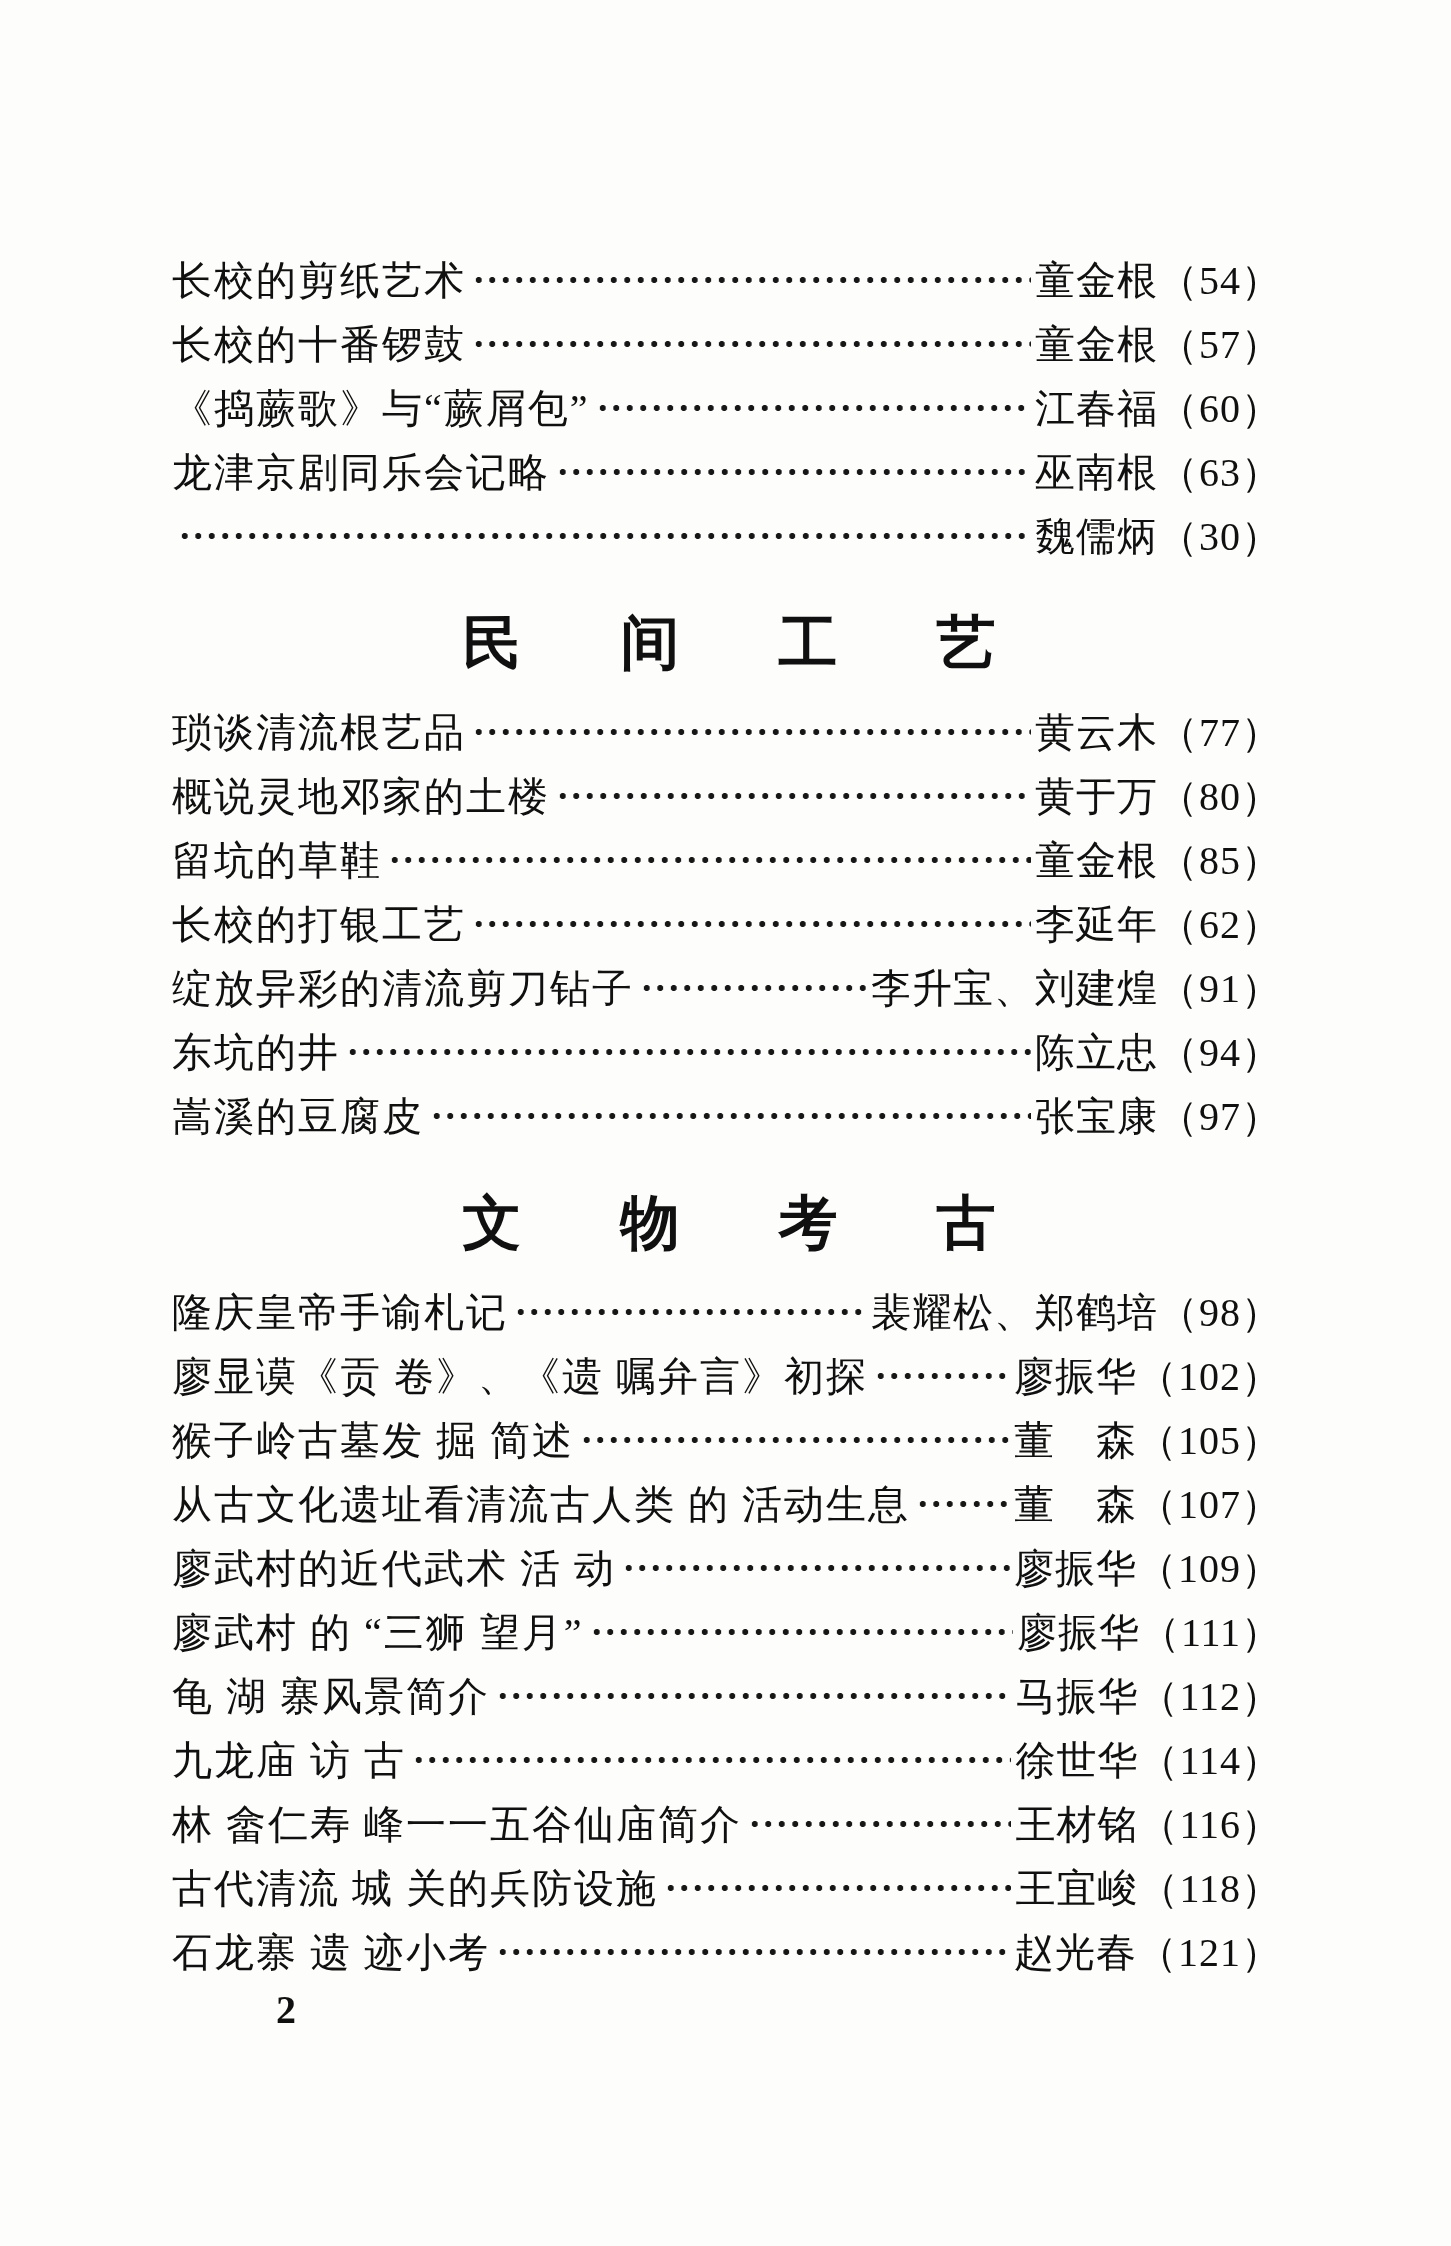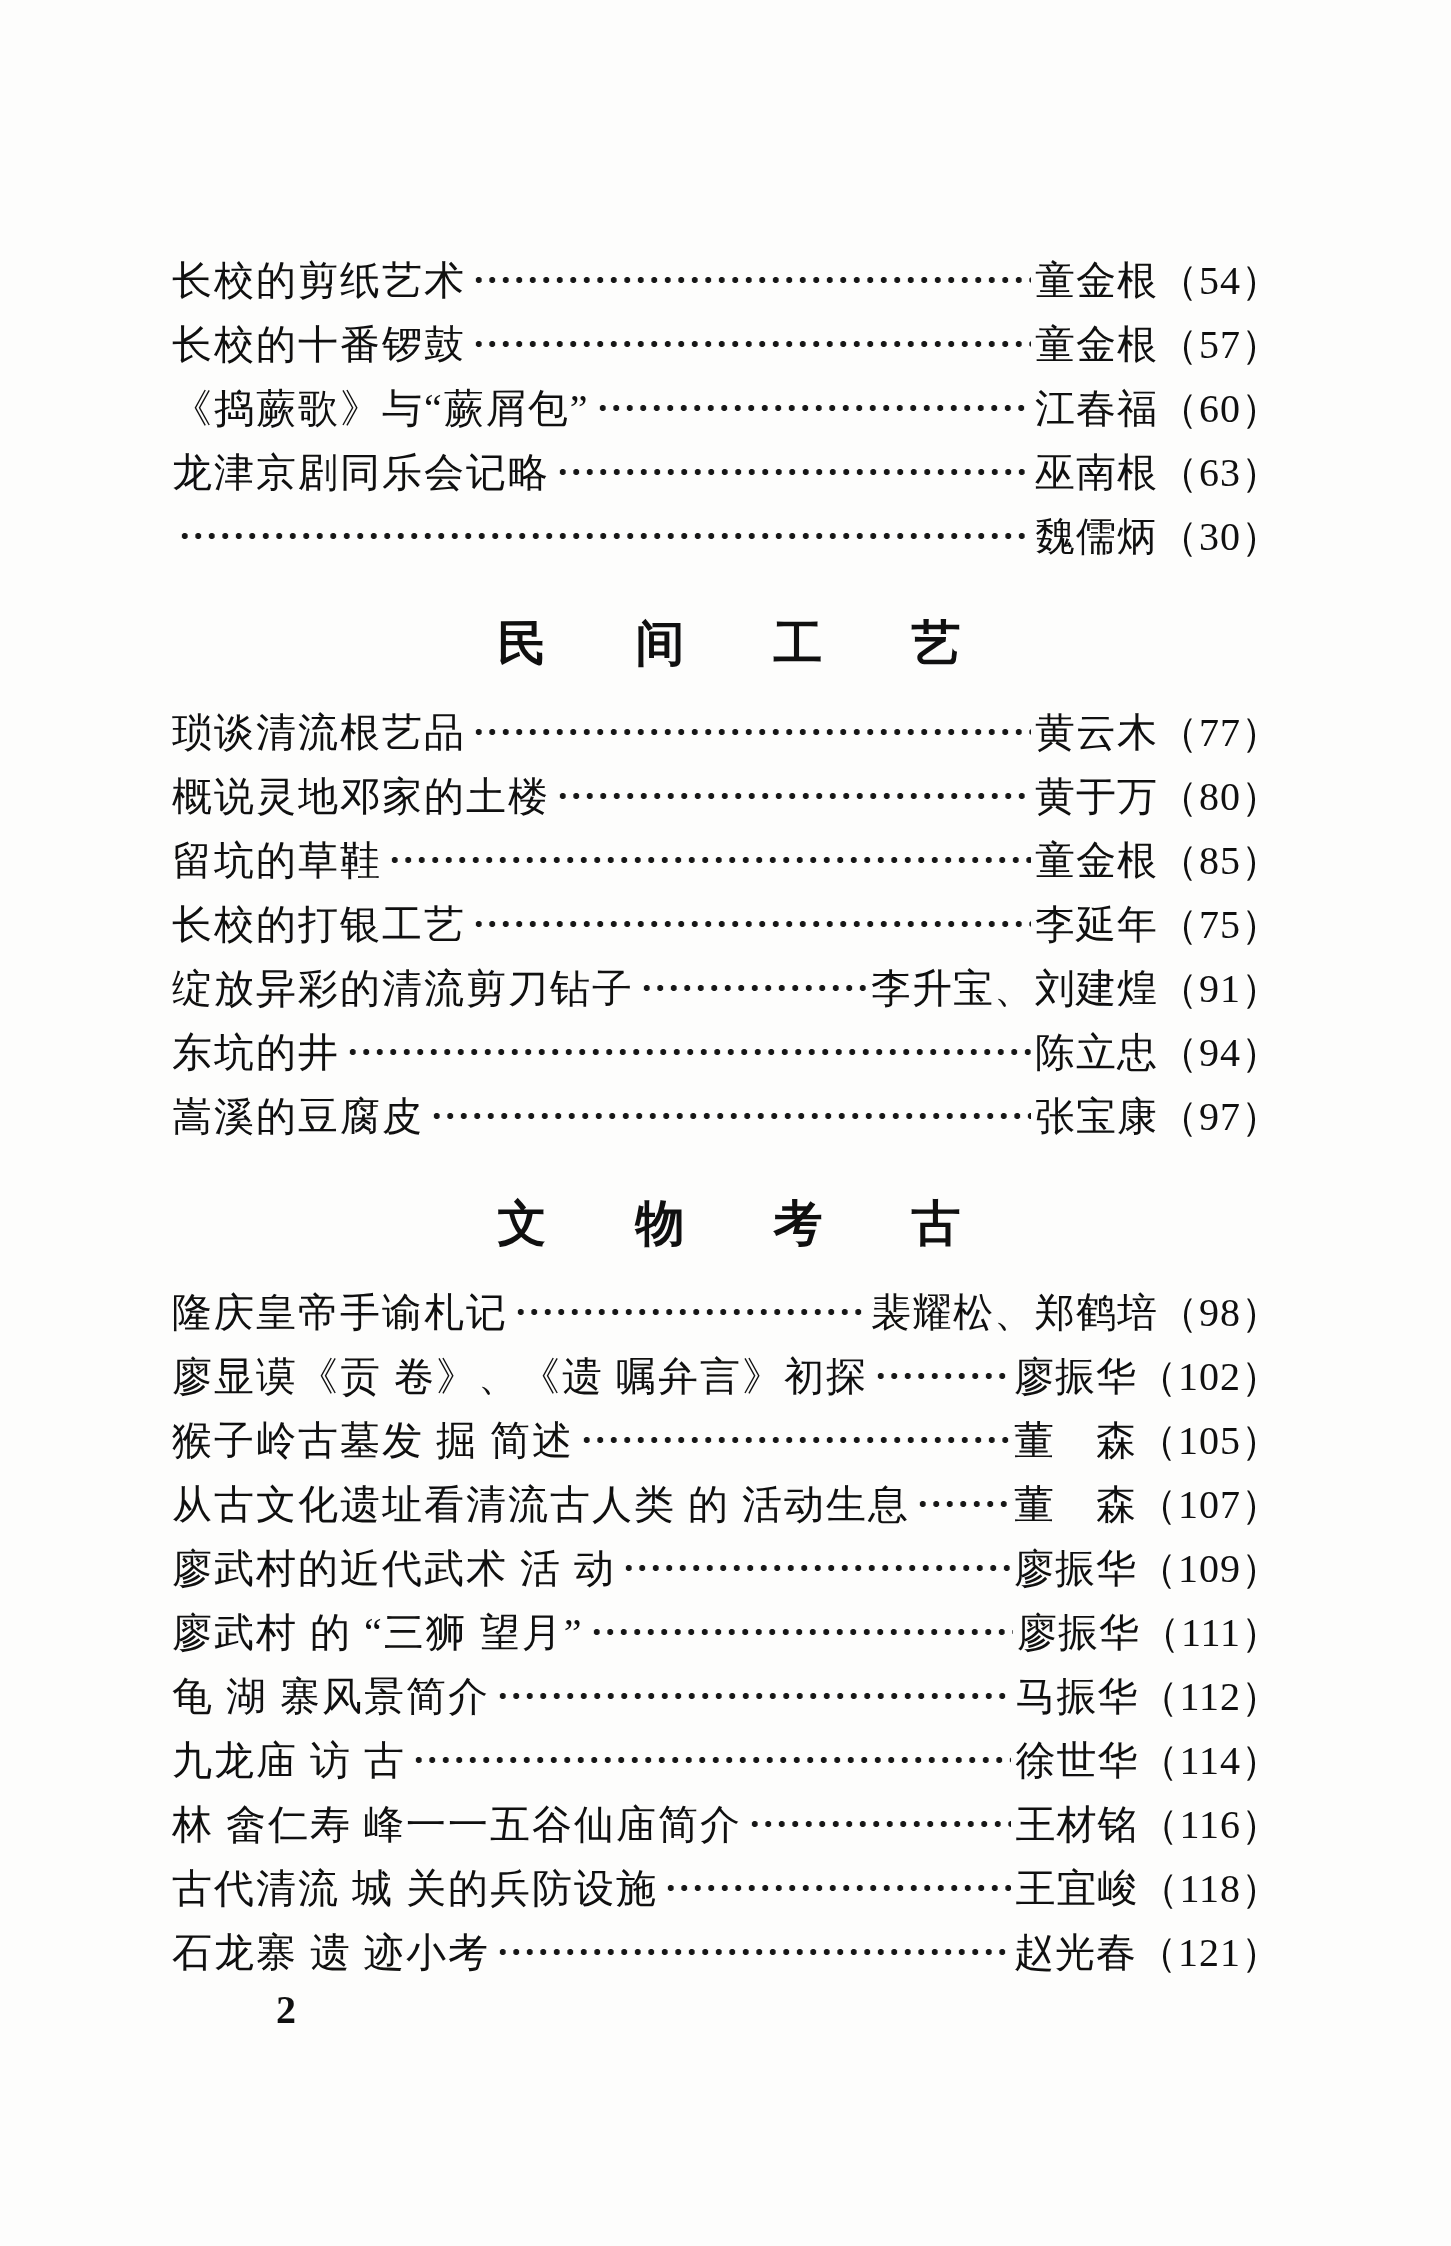--- a/index.html
+++ b/index.html
@@ -22,21 +22,21 @@
     top: 248px;
     width: 1110px;
   }
   .heading {
     height: 92px;
     margin-top: 12px;
     display: flex;
     align-items: center;
     justify-content: center;
     padding-left: 24px;
-    font-size: 49px;
+    font-size: 59px;
     letter-spacing: 20px;
     white-space: nowrap;
     font-weight: 600;
   }
   .entries + .heading {
     margin-top: 30px;
   }
   .heading + .entries,
   .entries:first-child {
     margin-top: 0;
@@ -122,21 +122,21 @@
           <span class="ref">黄于万（80）</span>
         </div>
         <div class="entry">
           <span class="title">留坑的草鞋</span>
           <span class="leader"></span>
           <span class="ref">童金根（85）</span>
         </div>
         <div class="entry">
           <span class="title">长校的打银工艺</span>
           <span class="leader"></span>
-          <span class="ref">李延年（75）</span>
+          <span class="ref">李延年（62）</span>
         </div>
         <div class="entry">
           <span class="title">绽放异彩的清流剪刀钻子</span>
           <span class="leader"></span>
           <span class="ref">李升宝、刘建煌（91）</span>
         </div>
         <div class="entry">
           <span class="title">东坑的井</span>
           <span class="leader"></span>
           <span class="ref">陈立忠（94）</span>

